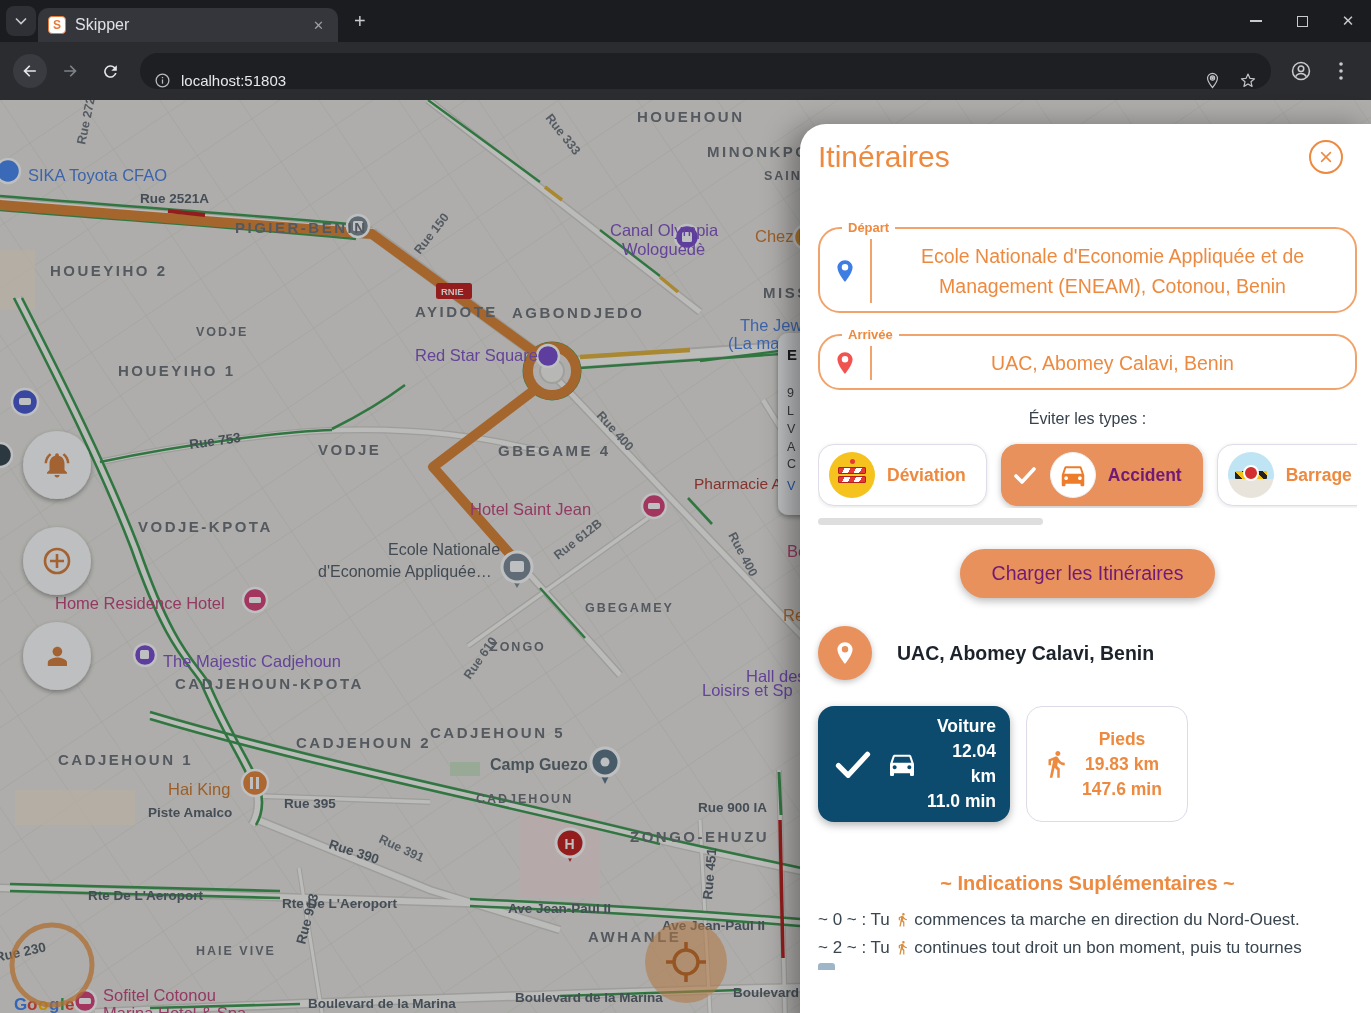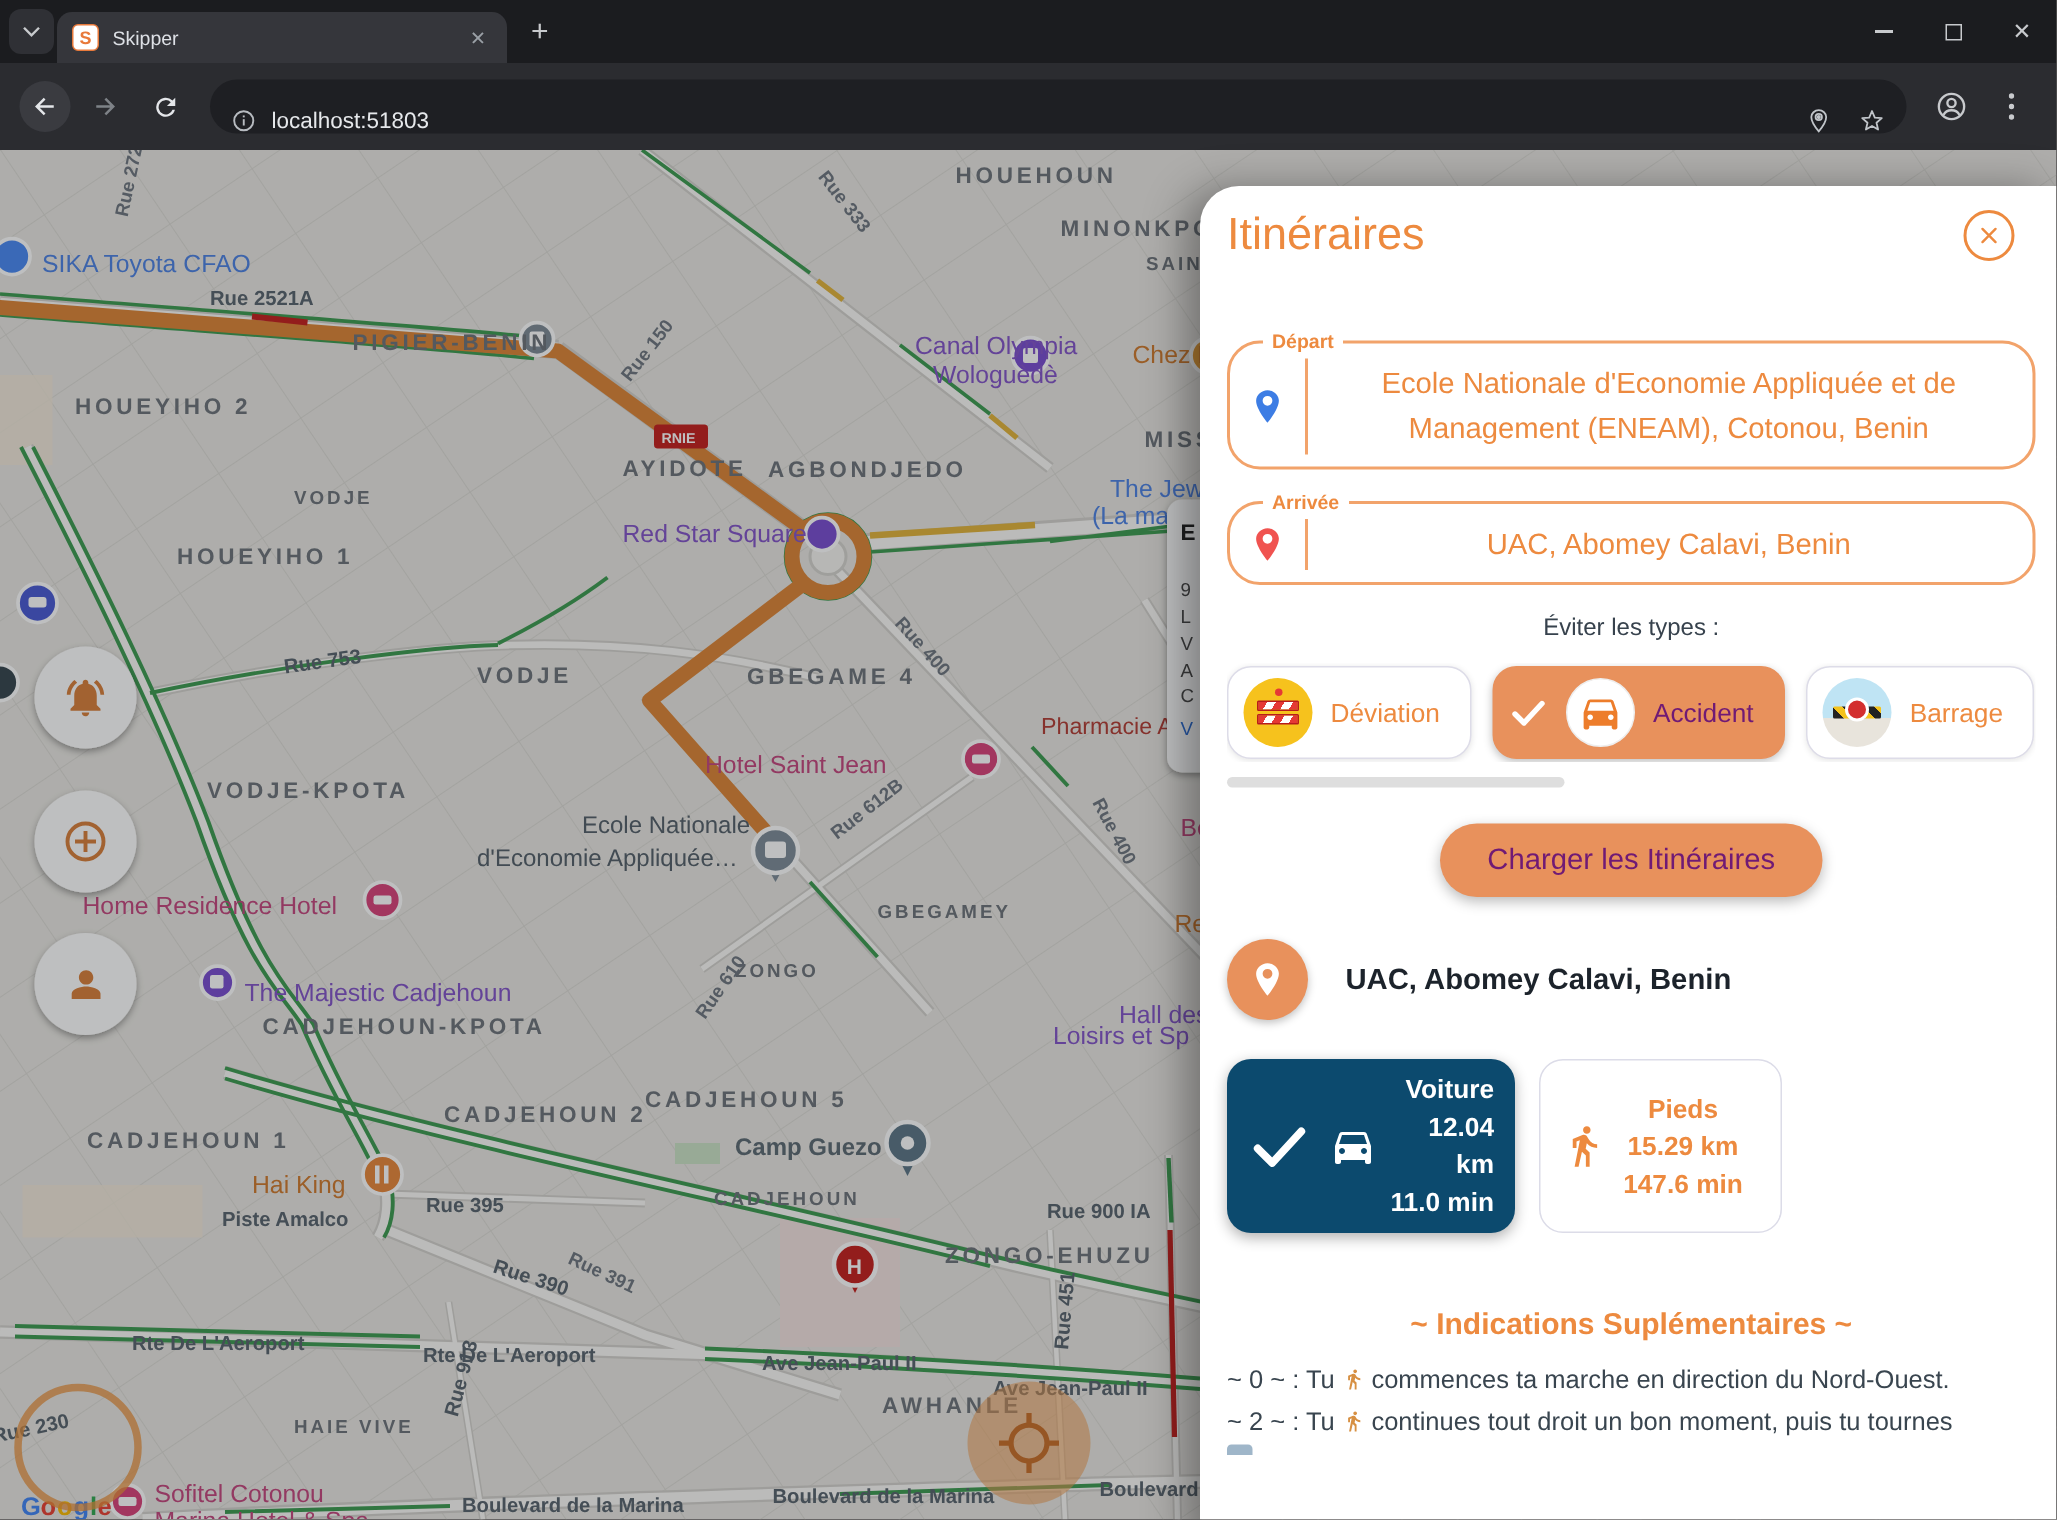--- a/index.html
+++ b/index.html
@@ -4,21 +4,21 @@
 <style>
   *{margin:0;padding:0;box-sizing:border-box}
   body{font-family:"Liberation Sans",sans-serif;background:#111}
   .screen{position:relative;width:1371px;height:1013px;overflow:hidden;background:#202124}
 
   
   .tabstrip{height:42px;background:#1B1C1F;display:flex;align-items:center;position:relative}
   .tabsearch{width:30px;height:30px;margin-left:6px;border-radius:8px;background:#2F3035;display:grid;place-items:center}
   .tab{width:300px;height:34px;margin-left:2px;background:#35363B;border-radius:10px 10px 0 0;display:flex;align-items:center;padding:0 10px;position:relative;top:4px}
   .favicon{width:18px;height:18px;background:#fff;border-radius:4px;display:grid;place-items:center;font-size:12px;font-weight:800;color:#E8793A;border:1px solid #E8793A}
-  .tabtitle{color:#DEE1E6;font-size:13px;margin-left:9px;flex:1}
+  .tabtitle{color:#DEE1E6;font-size:16px;margin-left:9px;flex:1}
   .tabclose{color:#9AA0A6;font-size:13px;padding:2px 4px;border-radius:50%}
   .newtab{color:#C8CACD;font-size:20px;margin-left:16px;line-height:1}
   .wincontrols{position:absolute;right:0;top:0;height:42px;display:flex;align-items:center}
   .winbtn{width:46px;height:42px;display:grid;place-items:center;color:#C8CACD}
   .win-min i{display:block;width:12px;height:2px;background:#C8CACD}
   .win-max i{display:block;width:11px;height:11px;border:1.5px solid #C8CACD}
   .win-close{font-size:15px}
   .toolbar{height:58px;background:#2B2C30;display:flex;align-items:center;padding:0 10px}
   .navbtn{width:34px;height:34px;border-radius:50%;display:grid;place-items:center;margin:0 3px}
   .navbtn.back{background:#3A3B40}
@@ -62,21 +62,21 @@
   fieldset.loc.second{margin-top:14px}
   fieldset.loc legend{margin-left:10px;padding:0 6px;font-size:13px;font-weight:700;color:#ED8A3F}
   .loc-inner{display:flex;align-items:center}
   .loc-div{width:2px;align-self:stretch;background:#F2A36B;margin:2px 10px 2px 12px}
   .loc-val{flex:1;text-align:center;color:#ED8A3F;font-size:19.5px;line-height:30px;padding:4px 6px}
   .avoid-title{text-align:center;color:#37424D;font-size:16px;font-weight:500;margin-top:20px}
   .chips{display:flex;gap:14px;margin-top:14px;overflow:hidden;padding:2px 0 2px 0}
   .chip{flex:0 0 auto;display:flex;align-items:center;gap:12px;background:#fff;border:1.5px solid #DDDCE8;border-radius:16px;
         padding:7px 20px 7px 10px;box-shadow:0 1px 4px rgba(0,0,0,.10)}
   .chip.selected{background:#E8915C;border-color:#E8915C;box-shadow:0 2px 6px rgba(0,0,0,.25)}
-  .chip-label{color:#ED8A3F;font-size:17.5px;font-weight:400}
+  .chip-label{color:#ED8A3F;font-size:17.5px;font-weight:700}
   .chip.selected .chip-label{color:#701a75}
   .cicon{width:46px;height:46px;border-radius:50%;display:grid;place-items:center;position:relative;overflow:hidden}
   .cicon.dev{background:#F6C21D}
   .cicon.dev .bar{width:28px;height:7px;margin:1.5px 0;background:repeating-linear-gradient(120deg,#E53935 0 5px,#fff 5px 10px);border:1px solid #B71C1C;border-radius:1px}
   .cicon.dev .lamp{position:absolute;top:7px;left:21px;width:5px;height:5px;border-radius:50%;background:#E53935}
   .cicon.acc{background:#fff;border:1px solid #eee}
   .cicon.bar{background:linear-gradient(#BFE4F4 58%,#E8E4DC 58%)}
   .cicon.bar .bbar{width:32px;height:8px;background:repeating-linear-gradient(45deg,#222 0 5px,#F4C21B 5px 10px);border-radius:1px}
   .cicon.bar .stop{position:absolute;top:13px;left:15px;width:16px;height:16px;border-radius:50%;background:#D32F2F;border:2px solid #fff}
   .chips-scrollbar{width:225px;height:7px;border-radius:4px;background:#DEDEDE;margin-top:10px}
@@ -524,21 +524,21 @@
             <div>12.04 km</div>
             <div>11.0 min</div>
           </div>
         </div>
         <div class="mode-card plain">
           <svg class="ico" width="30" height="30" viewBox="0 0 24 24">
               <path fill="#ED8A3F" d="M13.5 5.5c1.1 0 2-.9 2-2s-.9-2-2-2-2 .9-2 2 .9 2 2 2zM9.8 8.9L7 23h2.1l1.8-8 2.1 2v6h2v-7.5l-2.1-2 .6-3C14.8 12 16.8 13 19 13v-2c-1.9 0-3.5-1-4.3-2.4l-1-1.6c-.4-.6-1-1-1.7-1-.3 0-.5.1-.8.1L6 8.3V13h2V9.6l1.8-.7"></path>
             </svg>
           <div class="mode-col">
             <div>Pieds</div>
-            <div>15.29 km</div>
+            <div>19.83 km</div>
             <div>147.6 min</div>
           </div>
         </div>
       </div>
 
       <div class="dir-title">~ Indications Suplémentaires ~</div>
 
       <div class="steps">
         <p><span>~ 0 ~ : Tu </span><span class="walk-ic"><svg class="ico" width="15" height="15" viewBox="0 0 24 24">
                 <path fill="#D79043" d="M13.5 5.5c1.1 0 2-.9 2-2s-.9-2-2-2-2 .9-2 2 .9 2 2 2zM9.8 8.9L7 23h2.1l1.8-8 2.1 2v6h2v-7.5l-2.1-2 .6-3C14.8 12 16.8 13 19 13v-2c-1.9 0-3.5-1-4.3-2.4l-1-1.6c-.4-.6-1-1-1.7-1-.3 0-.5.1-.8.1L6 8.3V13h2V9.6l1.8-.7"></path>

